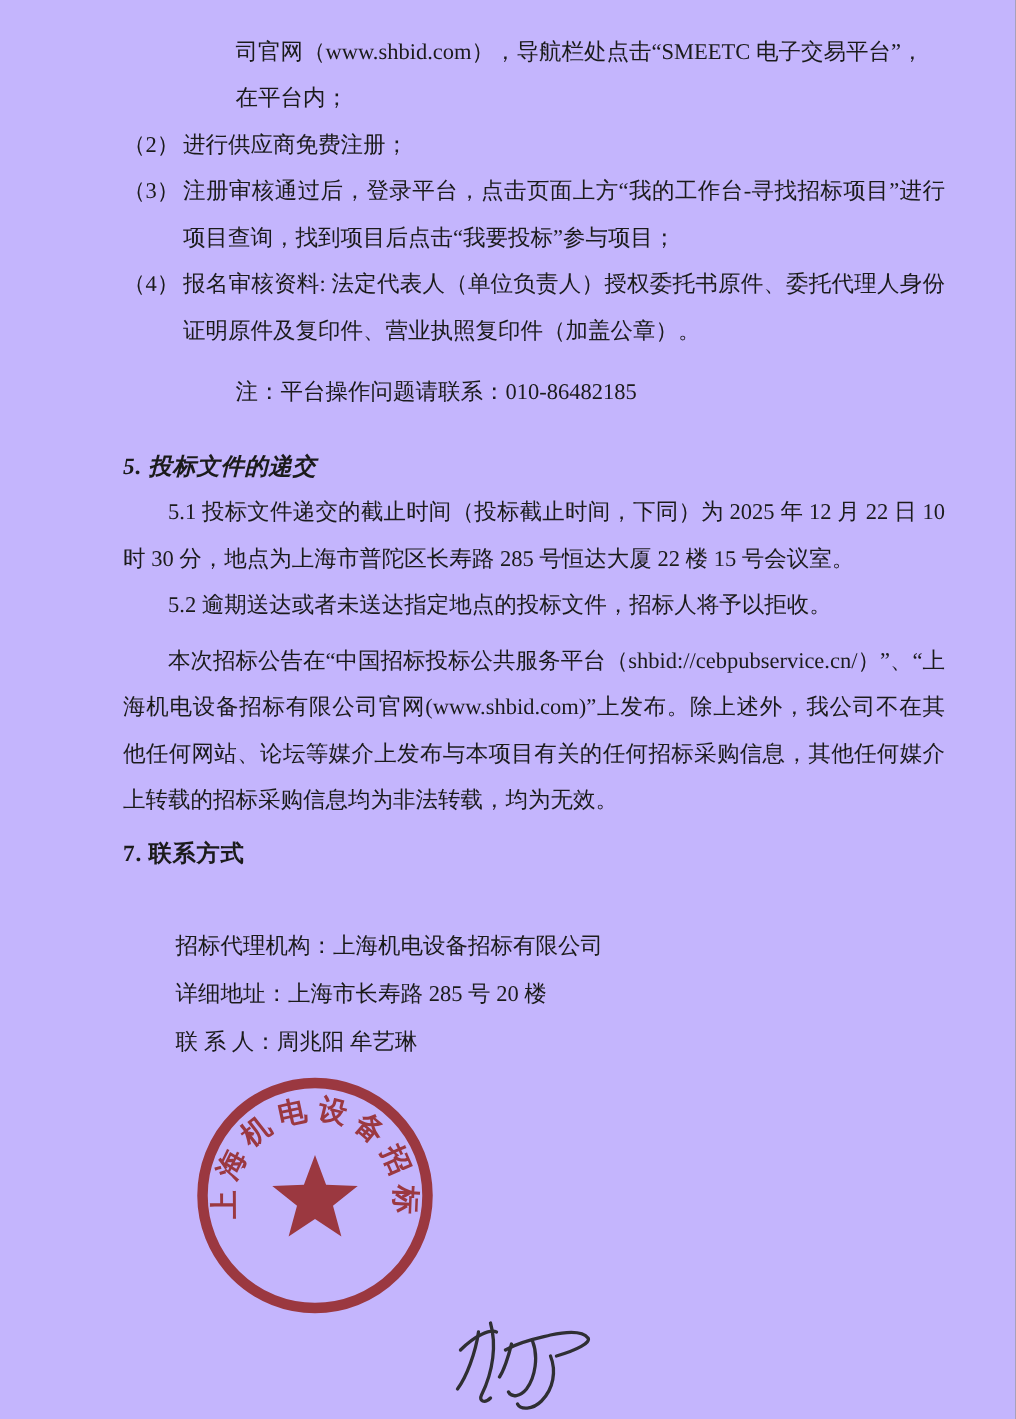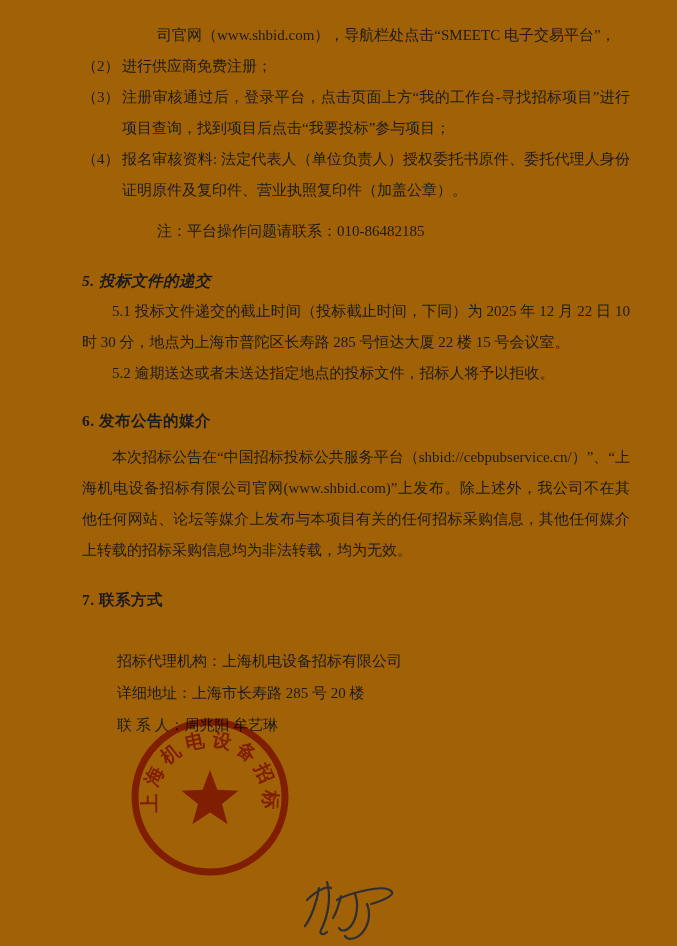--- a/index.html
+++ b/index.html
@@ -1,21 +1,21 @@
 <!DOCTYPE html>
 <html lang="zh"><head>
 <meta charset="utf-8">
 <style>
   html,body { margin:0; padding:0; background:#888; }
   .page {
     position: relative;
     width: 677px;
     height: 946px;
     margin: 0 auto;
-    background: #a16207;
+    background: #c4b5fd;
     font-family: "Liberation Serif", "DejaVu Serif", serif;
     color: #1b1b1b;
     font-size: 15px;
     line-height: 31px;
     overflow: hidden;
   }
   .content {
     position: absolute;
     left: 82px;
     top: 20px;
@@ -29,21 +29,21 @@
   .sec-heading {
     font-weight: bold;
     font-size: 15.5px;
     letter-spacing: 0.5px;
   }
   .h5 { margin-top: 18px; font-style: italic; }
   .para { text-align: justify; text-indent: 2em; }
   .p51 { margin-top: 0; }
   .h6 { margin-top: 16px; }
   .p6  { margin-top: 6px; }
-  .h7 { margin-top: 18px; }
+  .h7 { margin-top: 4px; }
   .contact-block { padding-left: 35px; line-height: 32px; }
   .tenderer { margin-top: 16px; }
   .agency { margin-top: 30px; }
   .contact-row { white-space: nowrap; }
   .val-gap { margin-left: 13px; }
   .stamp {
     position: absolute;
     left: 127px;
     top: 714px;
     width: 166px;
@@ -61,41 +61,41 @@
     pointer-events: none;
   }
 </style>
 </head>
 <body>
 
 <div class="page">
   <div class="content">
 
     <div class="cont-line">司官网（www.shbid.com），导航栏处点击“SMEETC 电子交易平台”，</div>
+    <div class="cont-line">在平台内；</div>
 
     <div class="step">
       <span class="step-marker">（2）</span>
       <span class="step-text">进行供应商免费注册；</span>
     </div>
     <div class="step">
       <span class="step-marker">（3）</span>
       <span class="step-text">注册审核通过后，登录平台，点击页面上方“我的工作台-寻找招标项目”进行项目查询，找到项目后点击“我要投标”参与项目；</span>
     </div>
     <div class="step">
       <span class="step-marker">（4）</span>
       <span class="step-text">报名审核资料: 法定代表人（单位负责人）授权委托书原件、委托代理人身份证明原件及复印件、营业执照复印件（加盖公章）。</span>
     </div>
 
     <div class="note-line">注：平台操作问题请联系：010-86482185</div>
 
     <div class="sec-heading h5">5. 投标文件的递交</div>
     <div class="para p51">5.1 投标文件递交的截止时间（投标截止时间，下同）为 2025 年 12 月 22 日 10 时 30 分，地点为上海市普陀区长寿路 285 号恒达大厦 22 楼 15 号会议室。</div>
     <div class="para">5.2 逾期送达或者未送达指定地点的投标文件，招标人将予以拒收。</div>
 
-    <div class="sec-heading h6">6. 发布公告的媒介</div>
     <div class="para p6">本次招标公告在“中国招标投标公共服务平台（shbid://cebpubservice.cn/）”、“上海机电设备招标有限公司官网(www.shbid.com)”上发布。除上述外，我公司不在其他任何网站、论坛等媒介上发布与本项目有关的任何招标采购信息，其他任何媒介上转载的招标采购信息均为非法转载，均为无效。</div>
 
     <div class="sec-heading h7">7. 联系方式</div>
 
 
     <div class="contact-block agency">
       <div class="contact-row">
         <span>招标代理机构：</span><span>上海机电设备招标有限公司</span>
       </div>
       <div class="contact-row">

